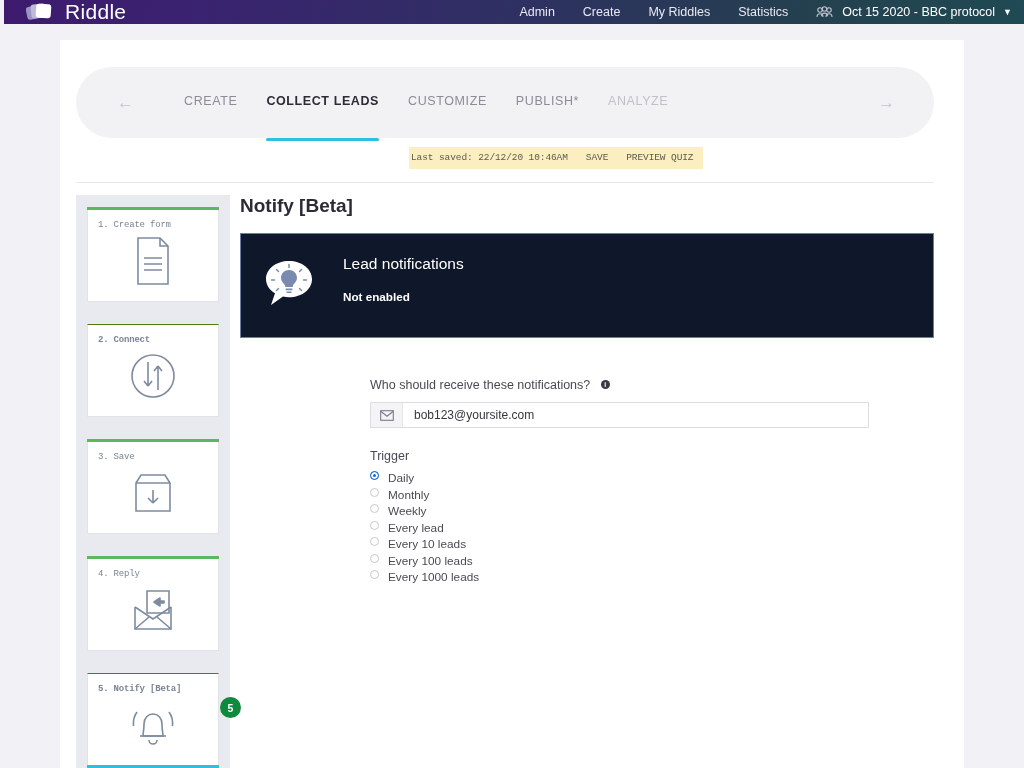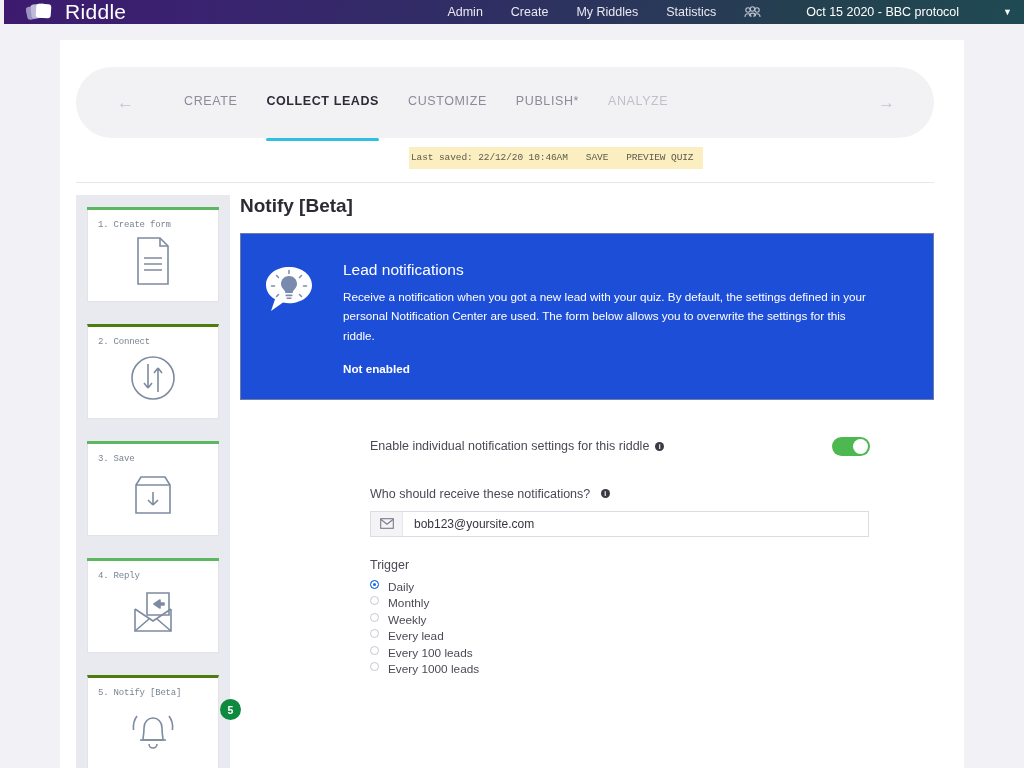--- a/index.html
+++ b/index.html
@@ -21,21 +21,21 @@
   .brand-mark { width: 30px; height: 24px; position: relative; margin-right: 9px; }
   .brand-text {
     color: #ffffff; font-size: 21px; letter-spacing: .3px;
     font-family: "Liberation Sans", sans-serif; font-weight: 400;
   }
   .nav-right { margin-left: auto; display: flex; align-items: center; margin-right: 16px; }
   .nav-link {
     color: #e9e9f2; font-size: 12.5px; margin-right: 28px;
     text-decoration: none; white-space: nowrap;
   }
-  .nav-acct { display: flex; align-items: center; color: #ffffff; font-size: 12.5px; white-space: nowrap; gap: 36px; }
+  .nav-acct { display: flex; align-items: center; color: #ffffff; font-size: 12.5px; white-space: nowrap; }
   .nav-acct .people-icon { margin-right: 9px; display: flex; opacity: .85; }
   .caret { margin-left: 8px; font-size: 9px; }
 
   
   .page {
     position: absolute; top: 40px; left: 60px;
     width: 904px; height: 728px;
     background: #ffffff;
   }
 
@@ -82,42 +82,42 @@
   .sidebar {
     position: absolute; top: 155px; left: 16px;
     width: 154px; background: #e8eaf0;
     padding: 12px 11px 13px 11px;
   }
   .step { background: #ffffff; margin-bottom: 22px; position: relative; }
   .step:last-child { margin-bottom: 0; }
   .step .bar-top { height: 3px; background: #5cb860; }
   .step .bar-bottom { height: 4px; background: #2ec0e0; }
   .step-body { border: 1px solid #e2e2e8; border-top: none; border-bottom: none; padding: 10px 0 12px 0; }
-  .step.no-top .step-body { border-top: 3px solid #4d7c0f; }
+  .step.no-top .step-body { border-top: 1px solid #4d7c0f; font-weight: bold; }
   .step.no-bottom .step-body { border-bottom: 1px solid #e2e2e8; }
   .step-label {
     font-family: "Liberation Mono", monospace;
     font-size: 9px; color: #7a8493; margin: 0 0 2px 10px; letter-spacing: -.2px;
   }
   .step-icon { display: flex; justify-content: center; align-items: center; height: 57px; }
   .badge {
     position: absolute; right: -22px; top: 24px;
     width: 21px; height: 21px; border-radius: 50%;
     background: #0e8a3e; color: #fff;
     display: flex; align-items: center; justify-content: center;
     font-size: 10.5px; font-weight: bold;
   }
 
   
   .main { position: absolute; top: 155px; left: 180px; width: 694px; }
   .page-title { font-size: 19px; color: #2b2b34; font-weight: 700; margin-bottom: 16px; }
 
   .infopanel {
-    background: #1d4ed8; border: 1px solid #6d7ea4;
-    display: flex; padding: 27px 24px 24px 22px;
+    background: #0f172a; border: 1px solid #6d7ea4;
+    display: flex; padding: 21px 24px 24px 22px;
   }
   .infopanel .bulb { width: 62px; flex: 0 0 62px; padding-top: 4px; }
   .infopanel .ip-body { margin-left: 18px; color: #ffffff; }
   .ip-title { font-size: 15.5px; margin-bottom: 8px; font-weight: 400; }
   .ip-text { font-size: 11.7px; line-height: 1.65; max-width: 535px; }
   .ip-status { font-size: 11.7px; font-weight: bold; margin-top: 17px; }
 
   .form { margin-top: 37px; margin-left: 130px; width: 500px; }
   .row-toggle { display: flex; align-items: center; }
   .field-label { font-size: 12.5px; color: #4a4a55; }
@@ -310,34 +310,26 @@
           <path d="M26 2C13 2 3 10 3 20c0 6 3.5 11 9 14.2L8 46l12-8.4c2 .4 4 .6 6 .6 13 0 23-8 23-18S39 2 26 2z" fill="#ffffff"></path>
           <path d="M26 11c-4.4 0-8 3.4-8 7.7 0 2.8 1.5 4.6 2.8 6 .9 1 1.4 1.7 1.4 2.6v.6h7.6v-.6c0-.9.5-1.6 1.4-2.6 1.3-1.4 2.8-3.2 2.8-6C34 14.4 30.4 11 26 11z" fill="#7a8aae"></path>
           <path d="M22.6 29.6h6.8v1.6h-6.8zM23.6 32.4h4.8v1.5h-4.8z" fill="#7a8aae"></path>
           <g stroke="#7a8aae" stroke-width="1.5" stroke-linecap="round">
             <path d="M26 5.5v3M13.5 10.5l2 2M38.5 10.5l-2 2M8.5 21h3M40.5 21h3M13.5 31.5l2-2M38.5 31.5l-2-2"></path>
           </g>
         </svg>
       </div>
       <div class="ip-body">
         <div class="ip-title">Lead notifications</div>
-        <div class="ip-text">Receive a notification when you got a new lead with your quiz. By default, the settings defined in your personal Notification Center are used. The form below allows you to overwrite the settings for this riddle.</div>
         <div class="ip-status">Not enabled</div>
       </div>
     </div>
 
     <div class="form">
 
-      <div class="row-toggle">
-        <span class="field-label">Enable individual notification settings for this riddle</span>
-        <span class="info-dot">i</span>
-        <div class="toggle">
-          <div class="knob"></div>
-        </div>
-      </div>
 
       <div class="row-email">
         <span class="field-label">Who should receive these notifications?</span>
         <span class="info-dot">i</span>
         <div class="email-input">
           <div class="email-prefix">
             <svg width="14" height="11" viewBox="0 0 14 11" fill="none" stroke="#7b7b8a" stroke-width="1.1">
               <rect x="0.7" y="0.7" width="12.6" height="9.6"></rect>
               <path d="M0.7 1.2L7 6.2l6.3-5"></path>
             </svg>
@@ -360,20 +352,24 @@
         <div class="radio-row">
           <span class="radio"></span>
           <span class="radio-label">Weekly</span>
         </div>
         <div class="radio-row">
           <span class="radio"></span>
           <span class="radio-label">Every lead</span>
         </div>
         <div class="radio-row">
           <span class="radio"></span>
+          <span class="radio-label">Every 10 leads</span>
+        </div>
+        <div class="radio-row">
+          <span class="radio"></span>
           <span class="radio-label">Every 100 leads</span>
         </div>
         <div class="radio-row">
           <span class="radio"></span>
           <span class="radio-label">Every 1000 leads</span>
         </div>
       </div>
 
     </div>
   </div>

